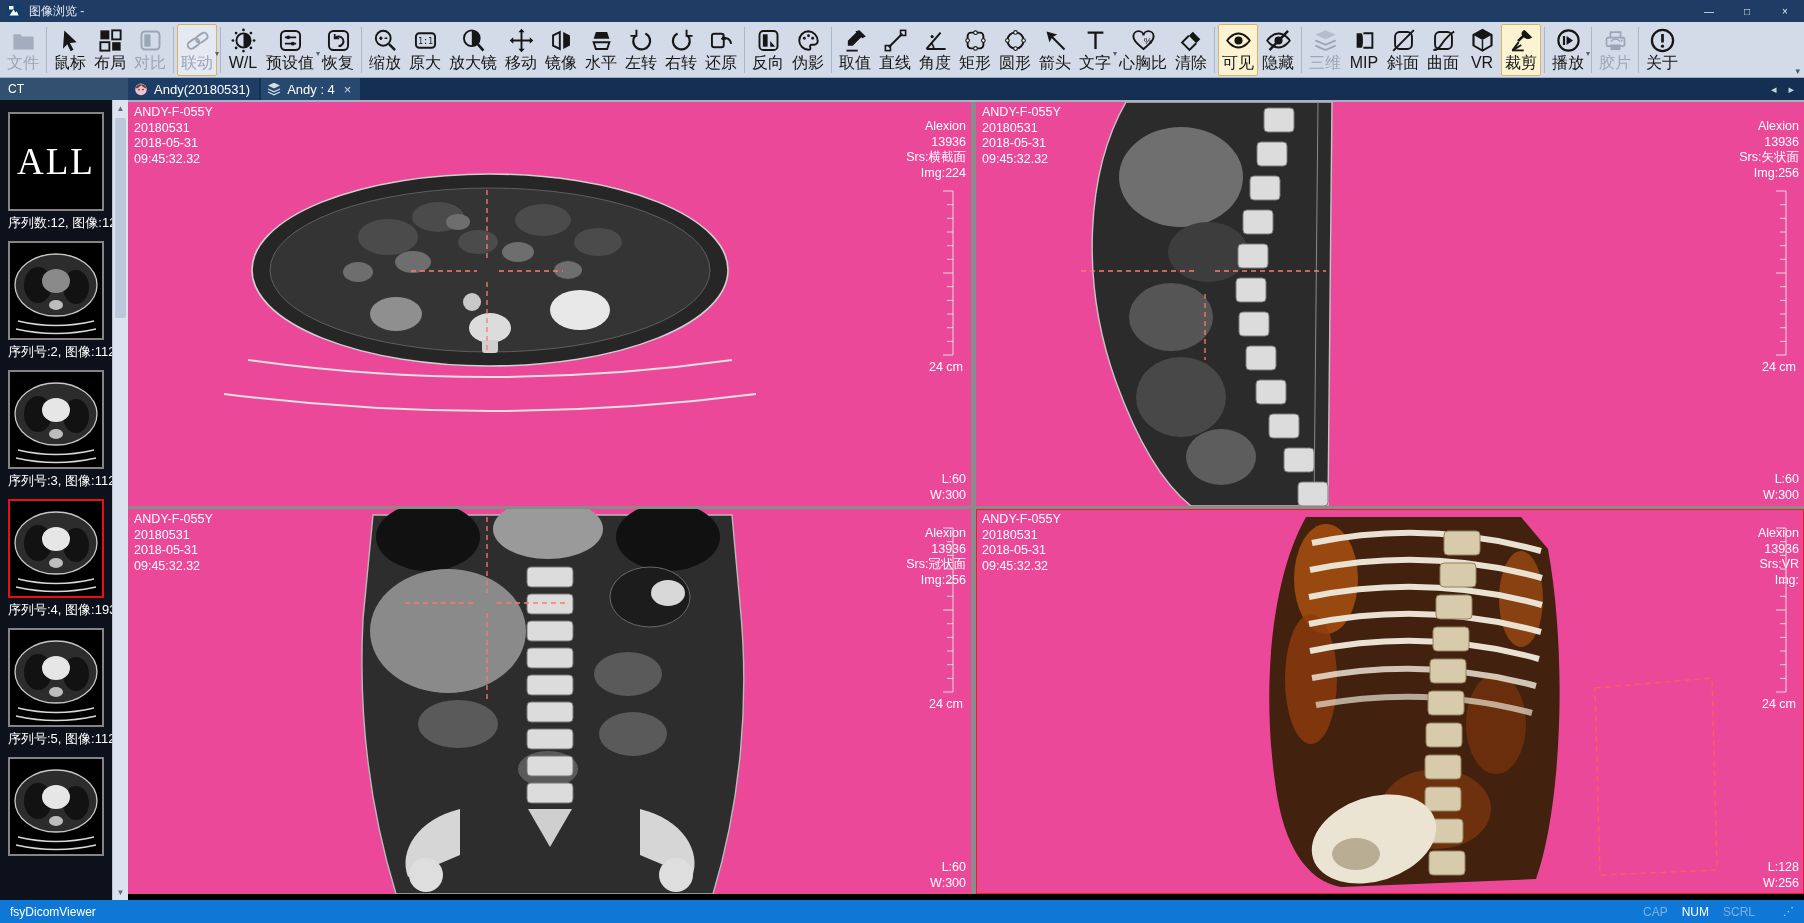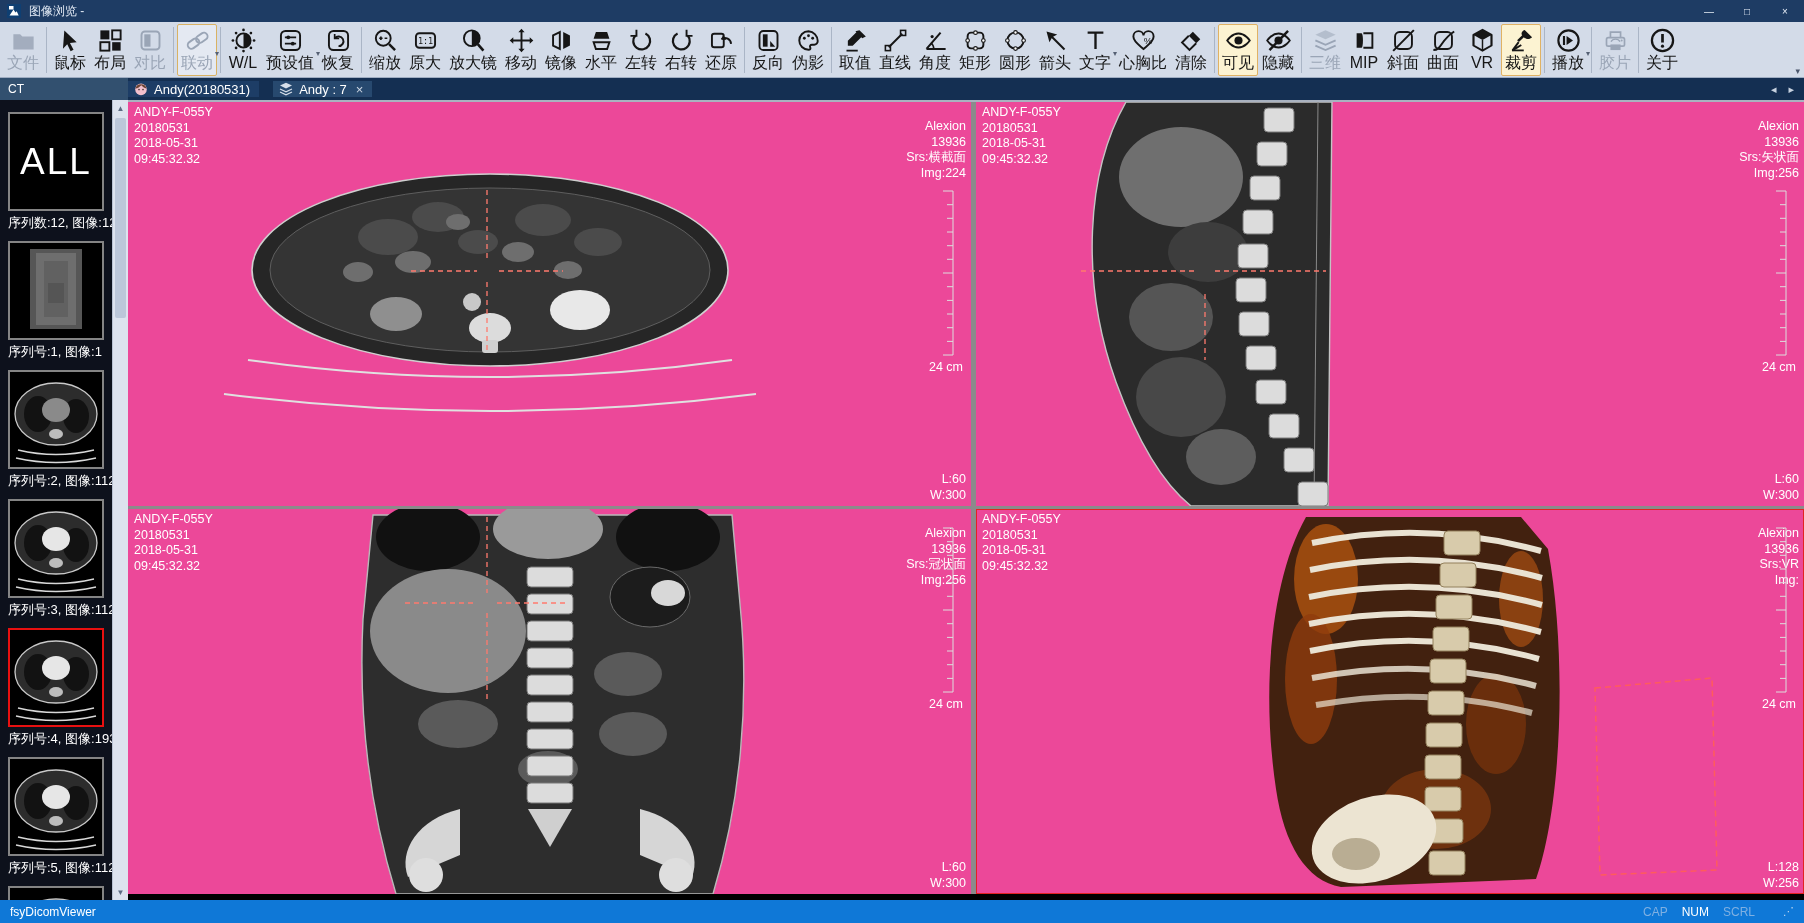--- a/index.html
+++ b/index.html
@@ -25,36 +25,36 @@
   .tb-item.active{background:#fcf3d2;border-color:#e0b264}
   .tb-item.hl{border-color:#d9b263;background:#e4e9f2}
   .caret{position:absolute;right:-3px;top:24px;font-size:8px;color:#556073}
   .tb-sep{width:1px;height:46px;background:#aab5c6;margin:0 3px;flex:none}
   .tb-overflow{position:absolute;right:4px;top:66px;font-size:9px;color:#4a566b}
   
   .ct-header{position:absolute;left:0;top:78px;width:128px;height:24px;background:#32506f;
              color:#fff;font-size:12px;line-height:22px;padding-left:8px;box-sizing:border-box}
   .tabbar{position:absolute;left:128px;top:78px;width:1676px;height:22px;background:#142f52;
           display:flex;align-items:center}
-  .tab{height:16px;display:flex;align-items:center;padding:0 9px 0 6px;color:#fff;
-       font-size:13px;background:#1d3d66;margin-right:14px;box-sizing:border-box}
+  .tab{height:22px;display:flex;align-items:center;padding:0 9px 0 6px;color:#fff;
+       font-size:13px;background:#1d3d66;margin-right:2px;box-sizing:border-box}
   .tab.active{background:#27496f}
   .tab .ticon{width:14px;height:14px;margin-right:6px;flex:none}
   .tab-close{margin-left:9px;color:#cfd8e4;font-size:13px;line-height:13px}
   .tab-arrows{margin-left:auto;color:#c7d2e0;font-size:11px;display:flex;gap:12px;
               padding-right:10px;align-items:center}
   
   .sidebar{position:absolute;left:0;top:100px;width:112px;height:800px;background:#0d111c;
            overflow:hidden;padding-top:12px;box-sizing:border-box}
   .series-item{margin:0 0 9px 8px;width:96px}
   .thumb{width:92px;height:95px;border:2px solid #848484;background:#000;position:relative}
   .series-item.selected .thumb{border-color:#e81010}
   .thumb svg{position:absolute;left:0;top:0}
   .thumb-all{position:absolute;inset:0;display:flex;align-items:center;justify-content:center;
-             color:#fff;font-family:Liberation Sans, sans-serif;font-size:37px;
+             color:#fff;font-family:Liberation Serif, serif;font-size:37px;
              letter-spacing:2px}
   .caption{color:#fff;font-size:13px;margin-top:3px;white-space:nowrap}
   .sb-scroll{position:absolute;left:112px;top:100px;width:16px;height:800px;background:#dde3ee;
              border-left:1px solid #b9c2d2;box-sizing:border-box}
   .sb-arrow{position:absolute;left:0;width:15px;height:16px;color:#5c6b82;font-size:8px;
             display:flex;align-items:center;justify-content:center}
   .sb-arrow.up{top:0}.sb-arrow.down{bottom:0}
   .sb-thumbbar{position:absolute;left:2px;top:18px;width:11px;height:200px;background:#bcc7d9;
                border-radius:2px}
   
@@ -476,48 +476,37 @@
           <circle cx="9" cy="7.6" r=".8" fill="#40312b"></circle>
         </svg></span>
     <span class="tlabel">Andy(20180531)</span>
   </div>
 
   <div class="tab active">
     <span class="ticon"><svg width="14" height="14" viewBox="0 0 14 14">
           <path d="M7 .8l6 2.8-6 2.8L1 3.6z" fill="#d6dee9"></path>
           <path d="M1 7l6 2.8L13 7M1 10l6 2.8L13 10" stroke="#d6dee9" fill="none" stroke-width="1.1"></path>
         </svg></span>
-    <span class="tlabel">Andy : 7</span>
+    <span class="tlabel">Andy : 4</span>
   <span class="tab-close">×</span>
     </div>
 <span class="tab-arrows">
       <span>◂</span>
       <span>▸</span>
     </span>
   </div>
 
 <div class="sidebar" id="sidebar">
   <div class="series-item">
     <div class="thumb">
         <span class="thumb-all">ALL</span>
       </div>
     <div class="caption">序列数:12, 图像:1249</div>
   </div>
 
-  <div class="series-item">
-    <div class="thumb">
-        <svg width="92" height="95" viewBox="0 0 92 95">
-          <rect x="20" y="6" width="52" height="80" fill="#565656"></rect>
-          <rect x="26" y="10" width="40" height="72" fill="#6e6e6e"></rect>
-          <rect x="34" y="18" width="24" height="56" fill="#616161"></rect>
-          <rect x="38" y="40" width="16" height="20" fill="#555"></rect>
-        </svg>
-      </div>
-    <div class="caption">序列号:1, 图像:1</div>
-  </div>
 
   <div class="series-item">
     <div class="thumb">
         <svg width="92" height="95" viewBox="0 0 92 95">
           <ellipse cx="46" cy="42" rx="41" ry="31" fill="#2c2c2c" stroke="#c9c9c9" stroke-width="1.3"></ellipse>
           <ellipse cx="28" cy="42" rx="14" ry="18" fill="#121212"></ellipse>
           <ellipse cx="66" cy="44" rx="13" ry="17" fill="#121212"></ellipse>
           <ellipse cx="46" cy="38" rx="14" ry="12" fill="#8a8a8a"></ellipse>
           <ellipse cx="46" cy="62" rx="7" ry="5" fill="#bdbdbd"></ellipse>
           <path d="M8 78q38 9 76 0" fill="none" stroke="#d8d8d8" stroke-width="1.4"></path>

